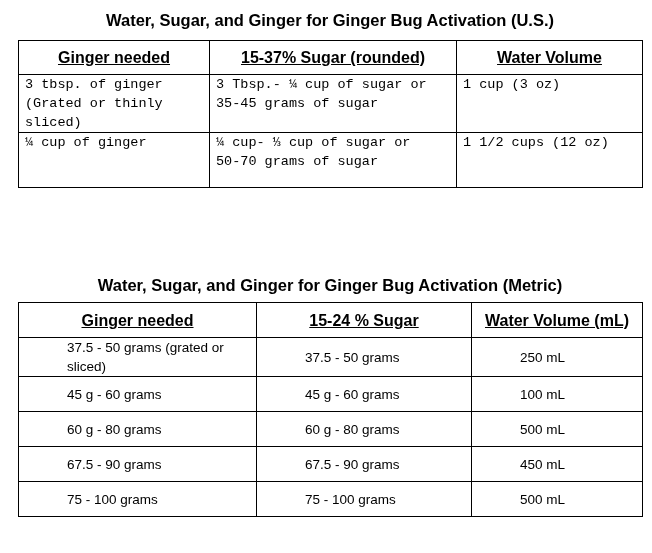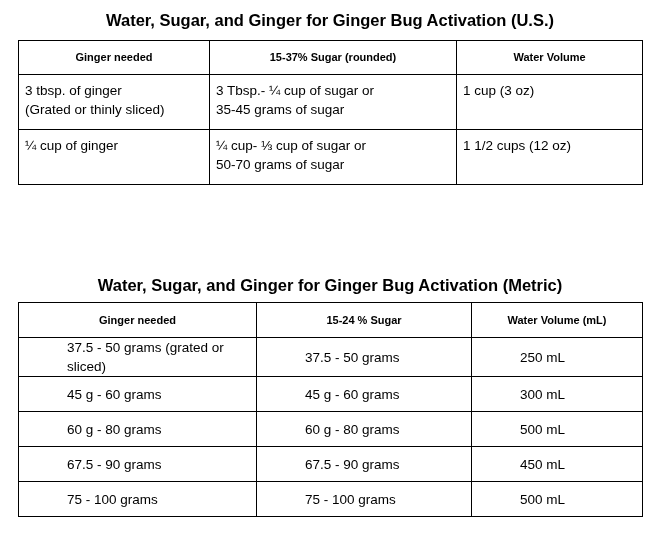--- a/index.html
+++ b/index.html
@@ -14,24 +14,24 @@
   #title1 { top: 10px; }
   #title2 { top: 275px; }
   table {
     position: absolute; border-collapse: collapse; table-layout: fixed;
     font-size: 13.5px;
   }
   td, th {
     border: 1px solid #000000; vertical-align: top; padding: 0 6px;
     line-height: 19px;
   }
-  th { font-weight: bold; text-align: center; vertical-align: middle; font-size: 11px; }
+  th { font-weight: bold; text-align: center; vertical-align: middle; font-size: 16px; text-decoration: underline; }
   #t1 { left: 18px; top: 40px; width: 624px; }
   #t1 th { height: 33px; }
-  #t1 td { height: 55px; padding-top: 6px; box-sizing: border-box; }
+  #t1 td { height: 55px; box-sizing: border-box; font-family: Liberation Mono, monospace; }
   #t2 { left: 18px; top: 302px; width: 624px; }
   #t2 th { height: 34px; }
   #t2 td { height: 34px; vertical-align: middle; padding-left: 48px; }
   .line { display: block; }
 </style>
 </head>
 <body>
 
 <div id="title1" class="title">Water, Sugar, and Ginger for Ginger Bug Activation (U.S.)</div>
 
@@ -87,21 +87,21 @@
     <th>Water Volume (mL)</th>
   </tr>
   <tr>
     <td>37.5 - 50 grams (grated or sliced)</td>
     <td>37.5 - 50 grams</td>
     <td>250 mL</td>
   </tr>
   <tr>
     <td>45 g - 60 grams</td>
     <td>45 g - 60 grams</td>
-    <td>300 mL</td>
+    <td>100 mL</td>
   </tr>
   <tr>
     <td>60 g - 80 grams</td>
     <td>60 g - 80 grams</td>
     <td>500 mL</td>
   </tr>
   <tr>
     <td>67.5 - 90 grams</td>
     <td>67.5 - 90 grams</td>
     <td>450 mL</td>

